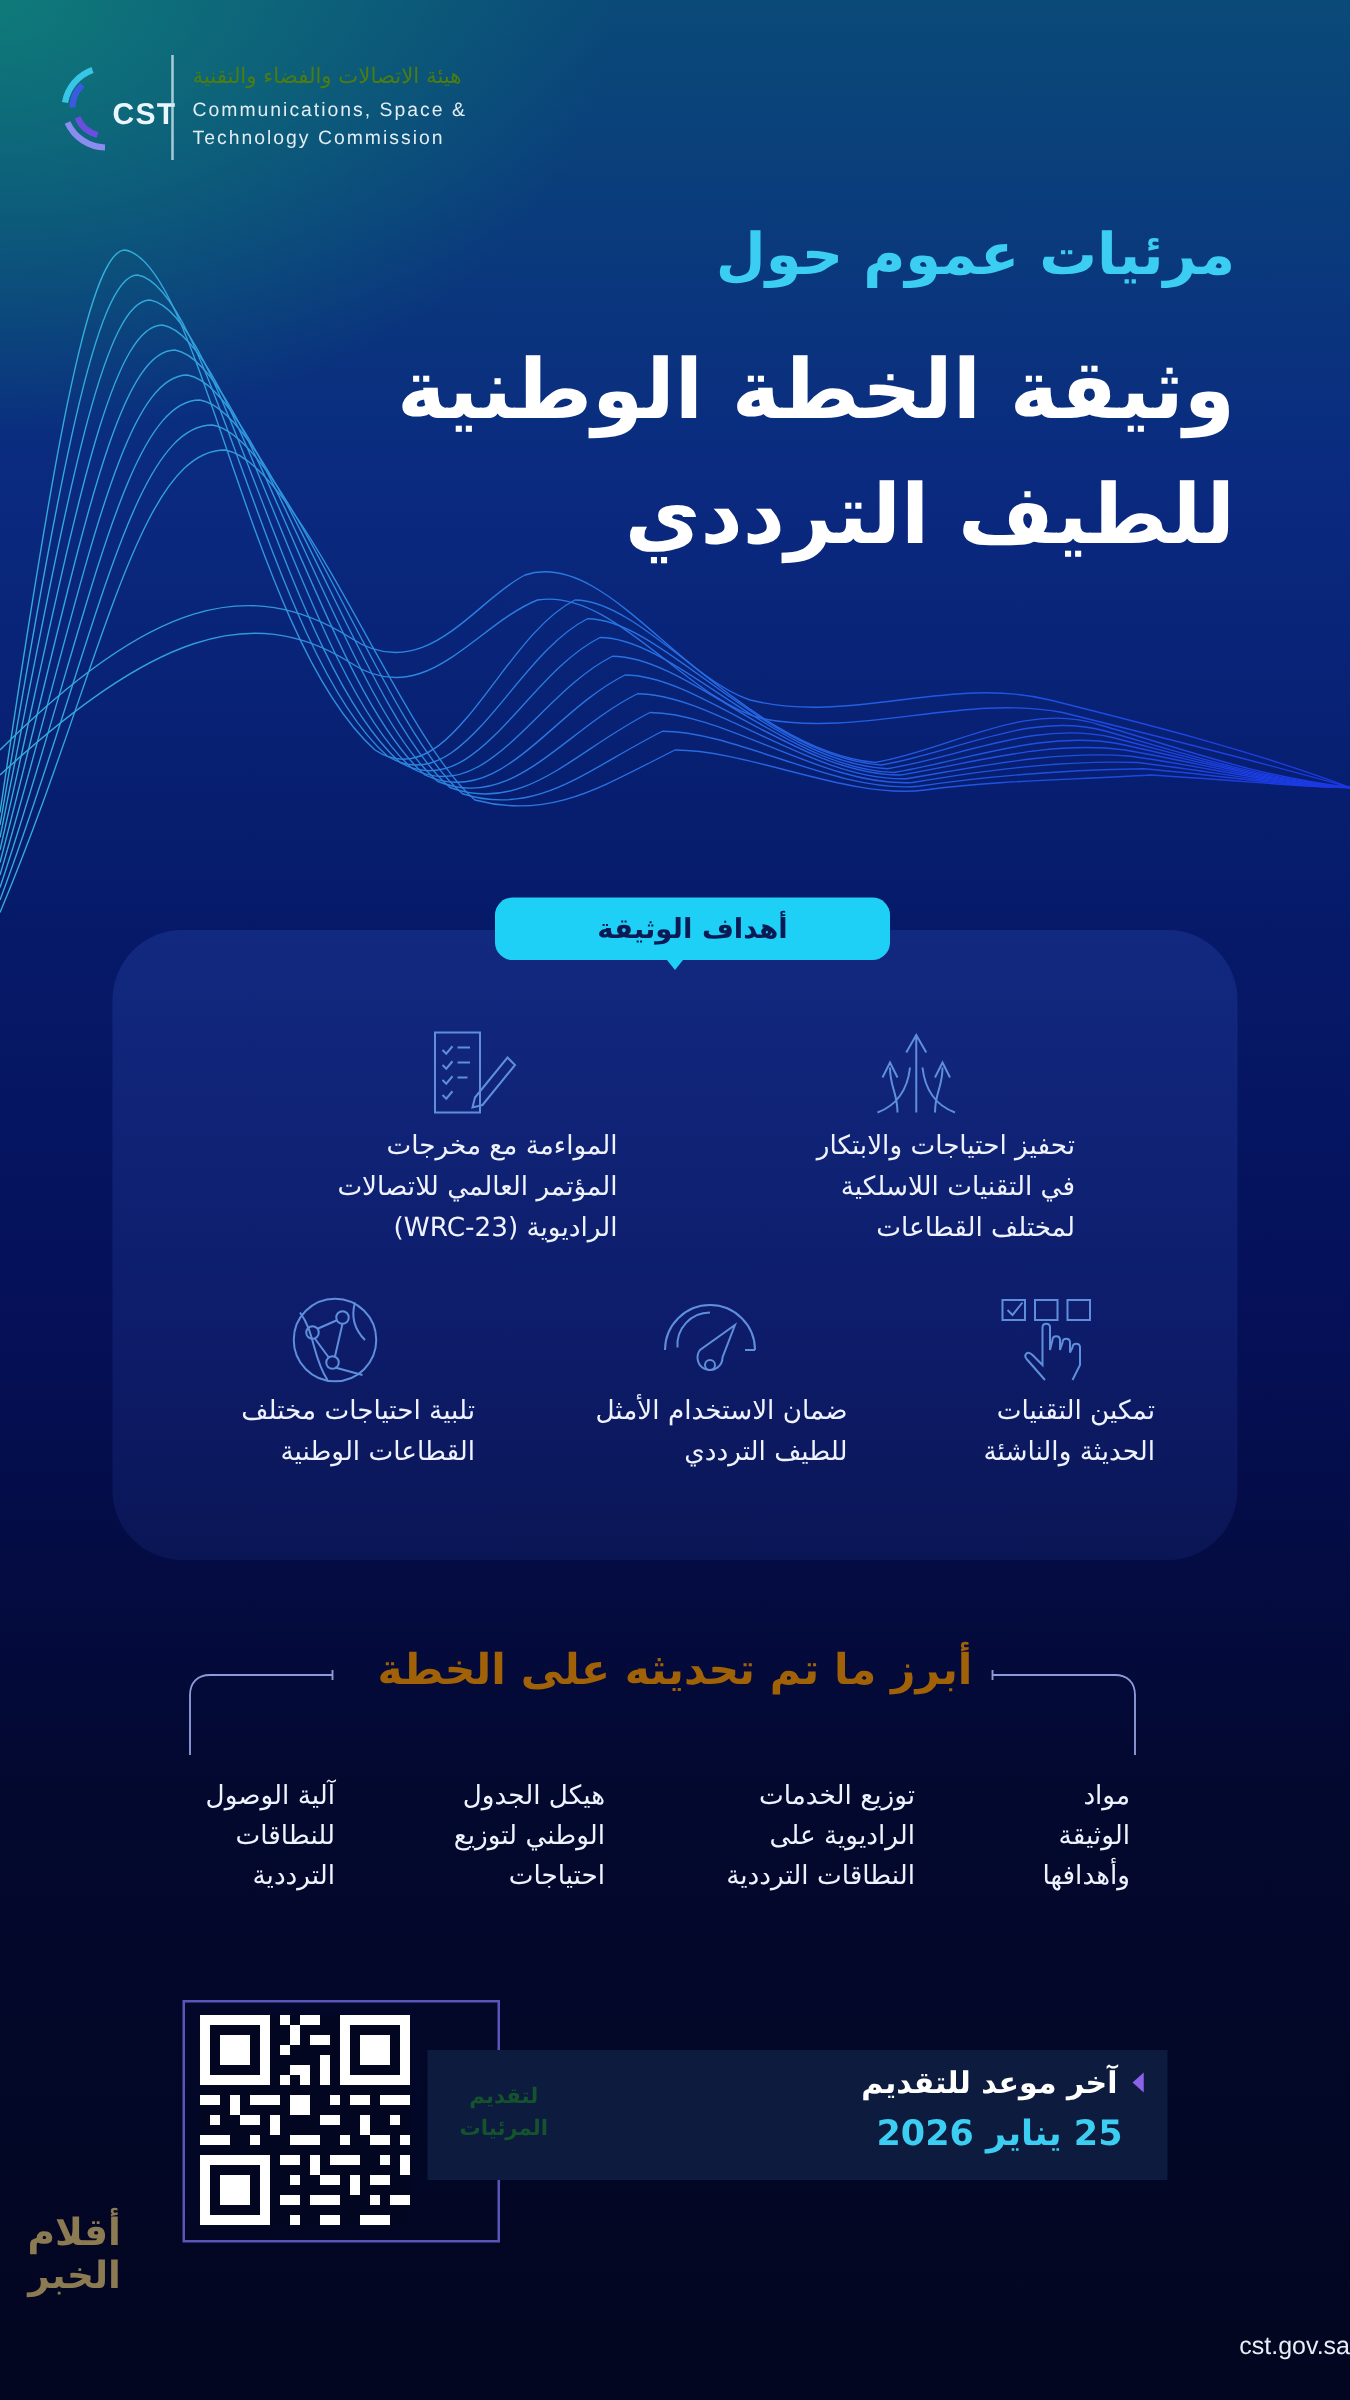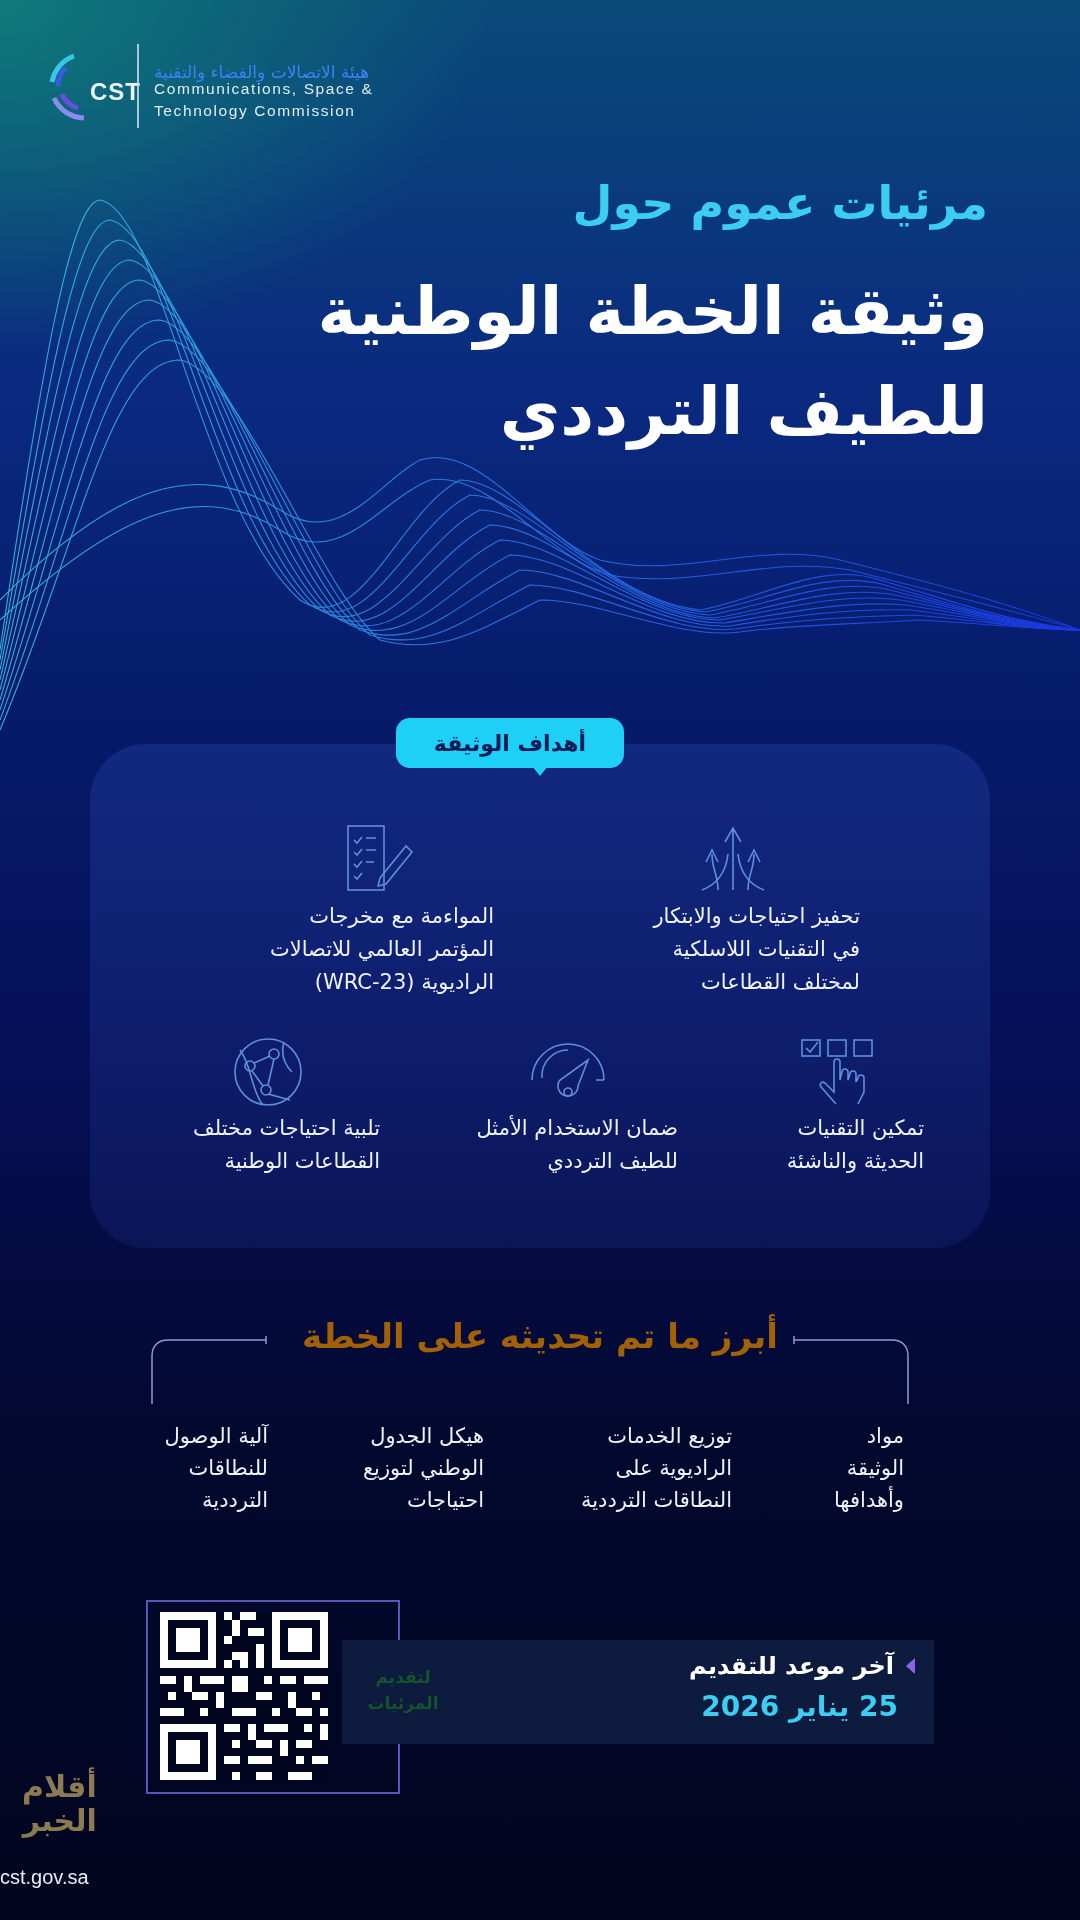--- a/index.html
+++ b/index.html
@@ -8,48 +8,48 @@
       font-family:"DejaVu Sans", sans-serif; color:#fff;
       background:
         radial-gradient(ellipse 700px 500px at 0px 0px, #0f7a7a 0%, rgba(15,122,122,0) 70%),
         linear-gradient(180deg, #0a4a78 0%, #0a2a80 20%, #061a6a 38%, #051058 55%, #03082e 75%, #020620 100%);
     }
     .abs { position:absolute; }
     
     .logo { left:44px; top:48px; width:88px; height:76px; }
     .logo-text { left:90px; top:78px; font-size:24px; font-weight:bold; letter-spacing:1px; color:#eaf6ff; font-family:"Liberation Sans", sans-serif; }
     .hdr-divider { left:137px; top:44px; width:2px; height:84px; background:#cfe3ee; opacity:.8; }
-    .org-ar { left:154px; top:62px; font-size:17px; color:#3b82f6; direction:rtl; }
+    .org-ar { left:154px; top:51px; font-size:17px; color:#4d7c0f; direction:rtl; }
     .org-en { left:154px; top:78px; font-size:15.5px; line-height:22px; letter-spacing:1.6px; color:#e1edf2; font-family:"Liberation Sans", sans-serif; }
     
     .subtitle { right:92px; top:176px; font-size:46px; color:#3ccdf2; direction:rtl; font-weight:bold; }
     .title { right:92px; top:262px; font-size:66px; line-height:100px; color:#fff; direction:rtl; text-align:right; font-weight:bold; }
     
     .waves { left:0; top:180px; width:1080px; height:560px; }
     
     .panel { left:90px; top:744px; width:900px; height:504px; border-radius:56px;
       background:linear-gradient(180deg, rgba(40,70,170,.35), rgba(30,50,140,.25)); }
-    .pill { left:396px; top:718px; width:228px; height:50px; border-radius:14px; background:#1ed0f5;
+    .pill { left:396px; top:718px; width:316px; height:50px; border-radius:14px; background:#1ed0f5;
       color:#0b1a55; font-size:22px; font-weight:bold; display:flex; align-items:center; justify-content:center; direction:rtl; }
     .pill-tip { left:532px; top:766px; width:0; height:0; border-left:8px solid transparent; border-right:8px solid transparent; border-top:10px solid #1ed0f5; }
     .goal { text-align:right; direction:rtl; font-size:21px; line-height:33px; color:#eef3ff; }
     .icon { stroke:#5f8fdc; fill:none; stroke-width:1.6; }
     
     .upd-title { left:0; width:1080px; top:1316px; text-align:center; font-size:34px; font-weight:bold; color:#a16207; direction:rtl; }
     .bracket { stroke:#8d9bd8; fill:none; stroke-width:1.5; }
     .upd-item { top:1420px; text-align:right; direction:rtl; font-size:21px; line-height:32px; color:#eef3ff; }
     
     .qr-frame { left:146px; top:1600px; width:250px; height:190px; border:2px solid #5a55b8; }
     .deadline-box { left:342px; top:1640px; width:592px; height:104px; background:#0d1b3e; }
     .qr { left:160px; top:1612px; width:168px; height:168px; background:#020620; }
     .dl-label { right:186px; top:1652px; font-size:24px; font-weight:bold; color:#fff; direction:rtl; }
     .dl-arrow { left:906px; top:1658px; width:0; height:0; border-top:8px solid transparent; border-bottom:8px solid transparent; border-right:9px solid #8b63e8; }
     .dl-date { right:182px; top:1690px; font-size:28px; font-weight:bold; color:#3ccdf2; direction:rtl; }
     .apply { left:348px; top:1664px; width:110px; text-align:center; font-size:17px; line-height:26px; font-weight:bold; color:#14532d; direction:rtl; }
-    .footer { left:0; width:1080px; top:1866px; text-align:left; font-size:20px; color:#e8edf7; font-family:"Liberation Sans", sans-serif; }
+    .footer { left:0; width:1080px; top:1866px; text-align:right; font-size:20px; color:#e8edf7; font-family:"Liberation Sans", sans-serif; }
     .wm { left:22px; top:1770px; font-size:30px; line-height:34px; color:#8c7a52; direction:rtl; font-weight:bold; }
   </style>
 </head>
 <body>
 
 <svg class="abs waves" viewBox="0 0 1080 560" preserveAspectRatio="none">
   <defs>
     <linearGradient id="wg" x1="0" y1="0" x2="1" y2="0">
       <stop offset="0" stop-color="#3fd2f0"></stop>
       <stop offset="0.5" stop-color="#2f7fff"></stop>

